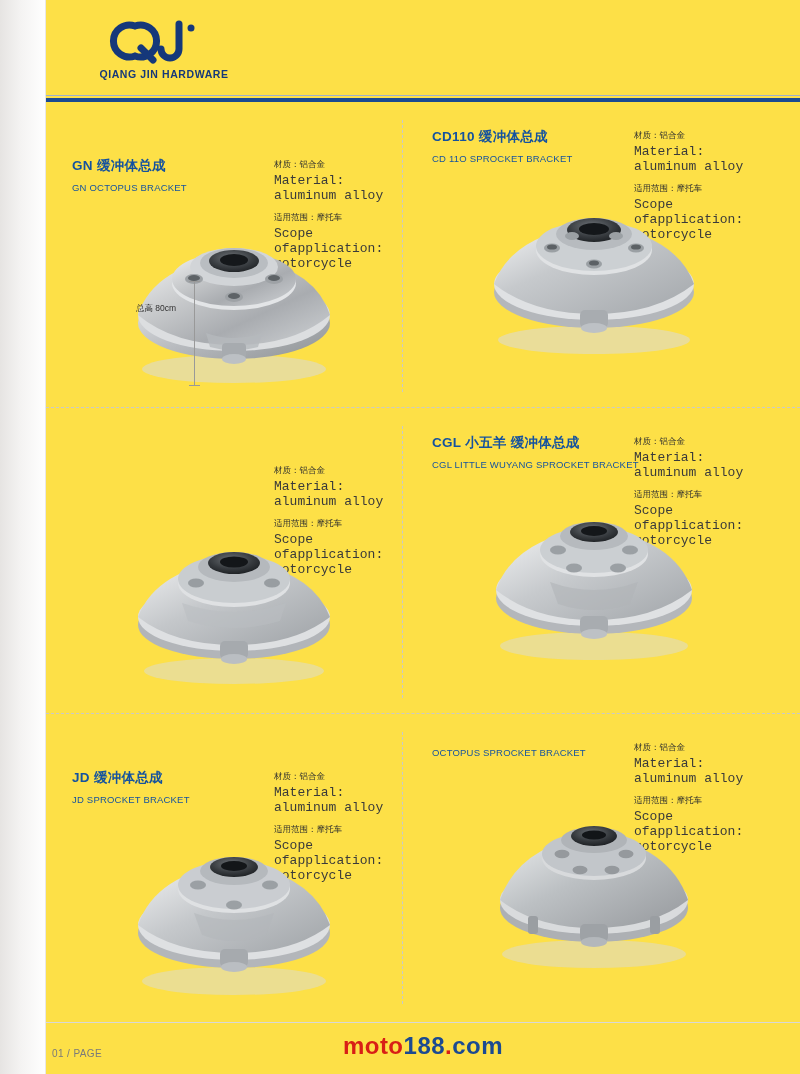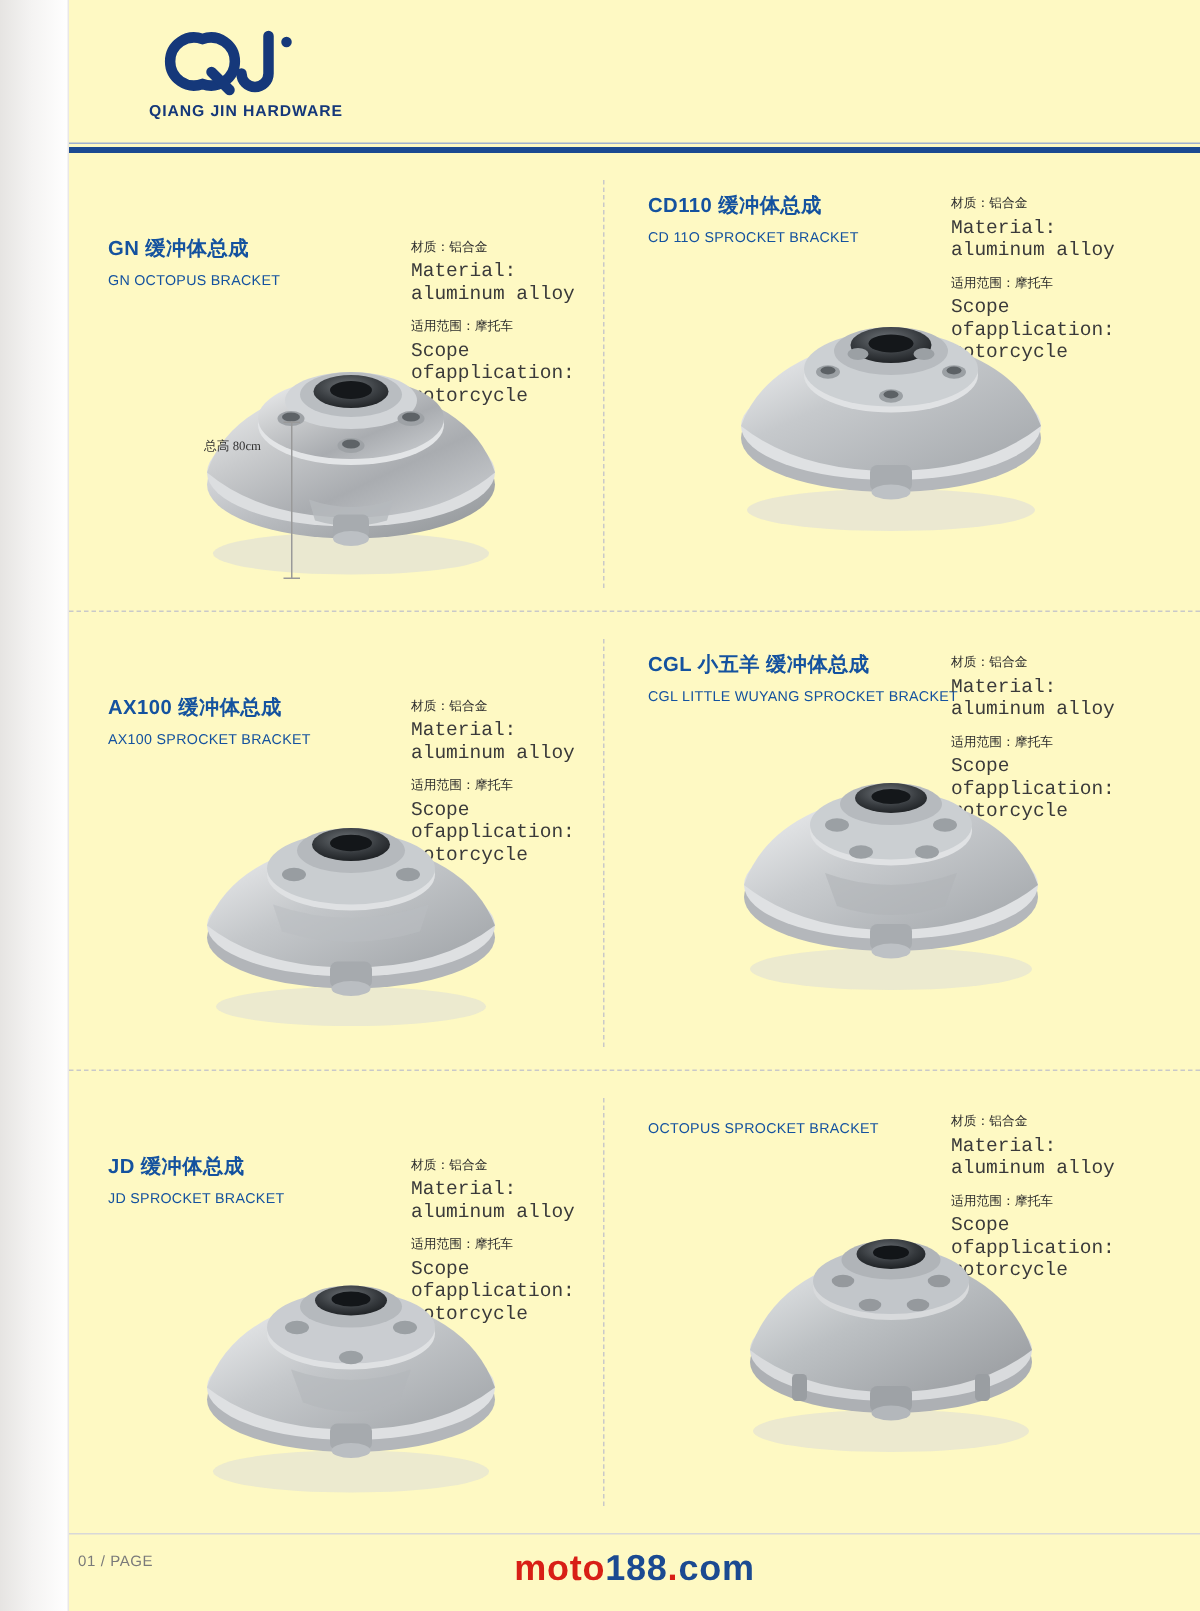--- a/index.html
+++ b/index.html
@@ -4,21 +4,21 @@
 <style>
   * { box-sizing: border-box; margin: 0; padding: 0; }
   html, body {
     width: 800px; height: 1074px;
     background: #ffffff;
     font-family: "Liberation Sans", sans-serif;
   }
   .page {
     position: relative;
     width: 800px; height: 1074px;
-    background: #fef9c3;
+    background: #fde047;
     overflow: hidden;
   }
   
   .spine {
     position: absolute; left: 0; top: 0; width: 46px; height: 1074px;
     background: linear-gradient(to right, #e6e4e2 0%, #f4f3f2 45%, #ffffff 100%);
   }
   .spine-line {
     position: absolute; left: 45px; top: 0; width: 1px; height: 1074px;
     background: #e9e7e5;
@@ -99,45 +99,44 @@
   .photo {
     position: absolute; left: 0; top: 62px; width: 352px; height: 235px;
   }
   .photo svg { display: block; margin: 0 auto; }
 
   
   .dim {
     position: absolute; left: 78px; top: 150px; width: 80px; height: 120px;
   }
   .dim-label {
-    position: absolute; left: 0; top: 11px;
+    position: absolute; left: 0; top: 22px;
     font-size: 8.5px; color: #333;
     white-space: nowrap;
-    font-family: Liberation Serif, serif;
   }
   .dim-bar {
     position: absolute; left: 58px; top: 0; width: 1px; height: 105px;
     background: #999;
   }
   .dim-cap-top, .dim-cap-bot {
     position: absolute; left: 53px; width: 11px; height: 1px; background: #999;
   }
   .dim-cap-top { top: 0; }
   .dim-cap-bot { top: 104px; }
 
   
   .footer {
     position: absolute; left: 46px; top: 1022px; width: 754px; height: 52px;
   }
   .footer-rule {
     position: absolute; left: 0; top: 0; width: 754px; height: 1px;
     background: #d8d8d8;
   }
   .page-num {
-    position: absolute; left: 6px; top: 14px;
+    position: absolute; left: 6px; top: 26px;
     font-size: 10px; color: #7a7a7a; letter-spacing: 0.4px;
   }
   .brandline {
     position: absolute; left: 0; top: 10px; width: 754px;
     text-align: center;
     font-size: 24px;
     font-weight: bold;
     letter-spacing: 0.5px;
   }
   .brandline .m { color: #d81f16; }
@@ -284,24 +283,20 @@
             <ellipse cx="140" cy="164" rx="13" ry="5" fill="#bdc1c5"></ellipse>
           </svg>
         </div>
       </div>
     </div>
 
     <div class="row">
       <div class="divider"></div>
 
       <div class="cell left">
-        <div class="titles">
-          <div class="t-cn">AX100 缓冲体总成</div>
-          <div class="t-en">AX100 SPROCKET BRACKET</div>
-        </div>
         <div class="specs">
           <div class="spec-line spec-cn">材质：铝合金</div>
           <div class="spec-line spec-en">Material: aluminum alloy</div>
           <div class="spec-gap"></div>
           <div class="spec-line spec-cn">适用范围：摩托车</div>
           <div class="spec-line spec-en">Scope ofapplication: motorcycle</div>
         </div>
         <div class="photo">
           <svg width="280" height="210" viewBox="0 0 280 210" xmlns="http://www.w3.org/2000/svg">
             <defs>

